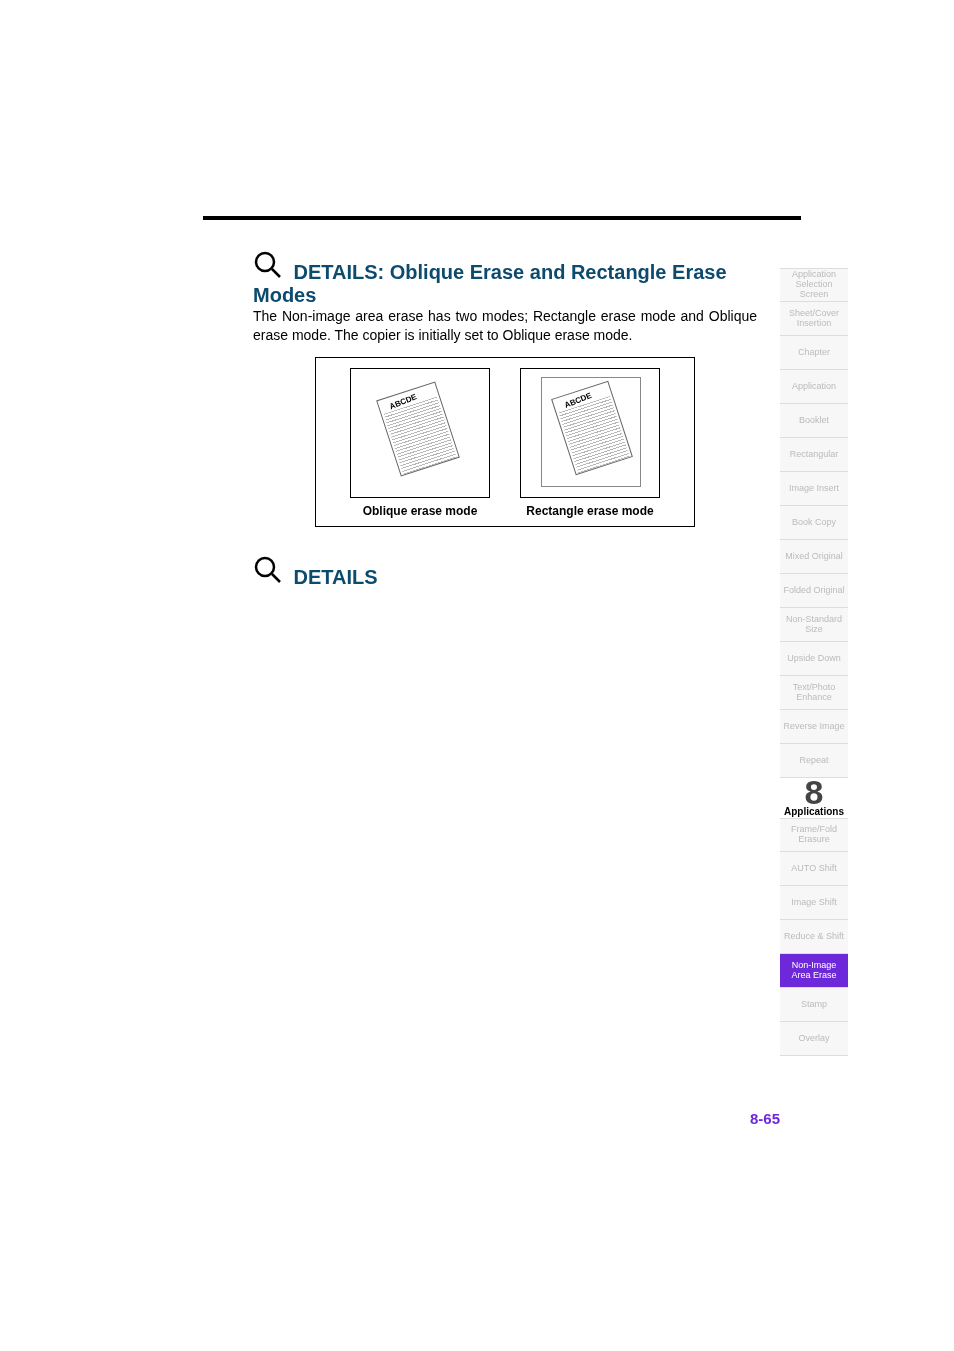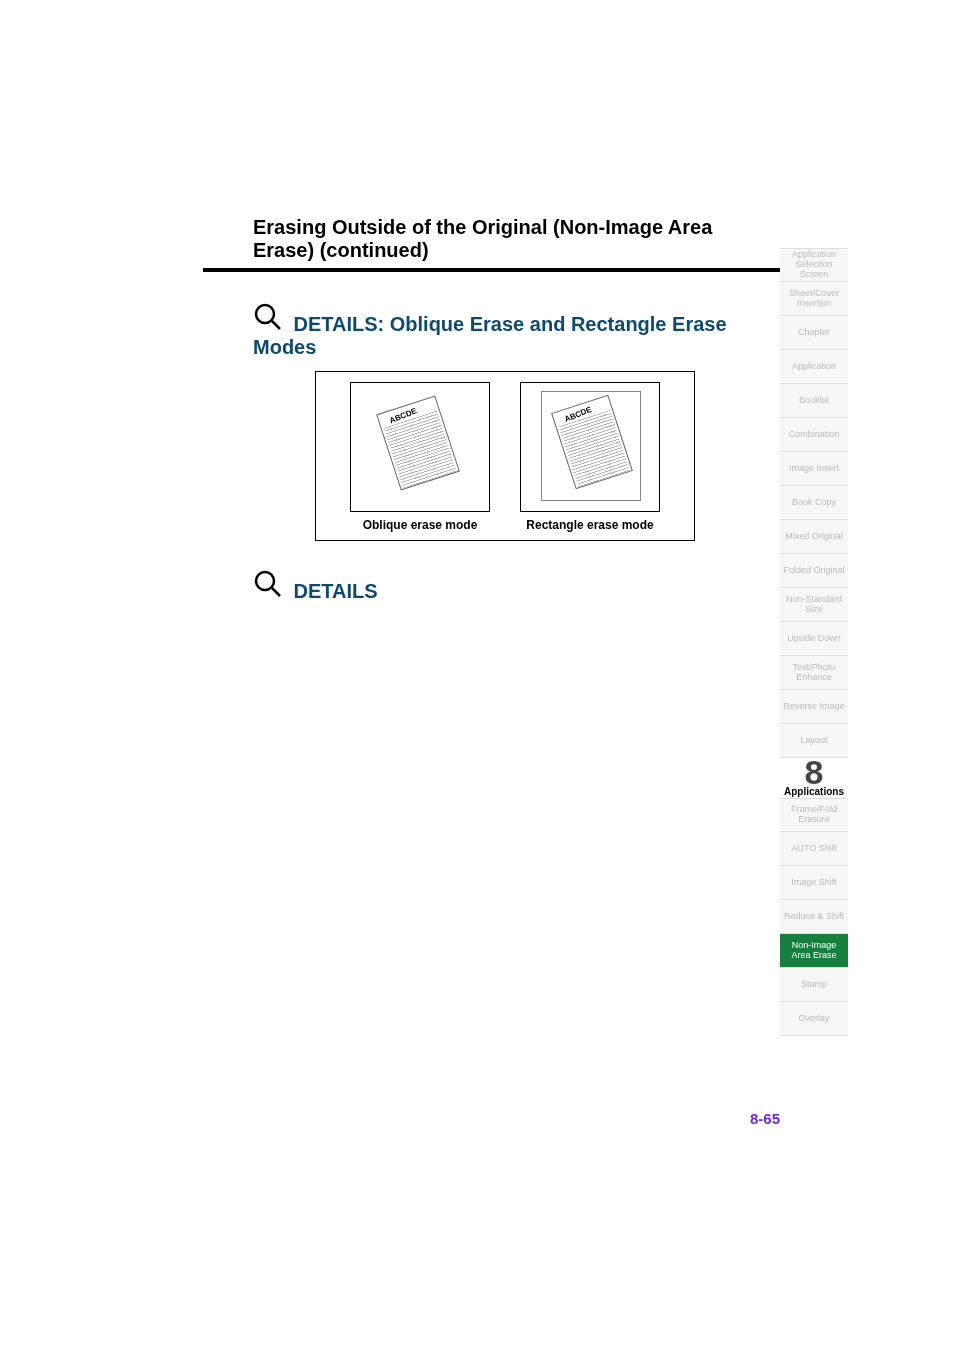--- a/index.html
+++ b/index.html
@@ -130,21 +130,21 @@
     position: absolute;
     inset: 14px 2px 0px 2px;
     background: repeating-linear-gradient(0deg, #888 0, #888 1px, transparent 1px, transparent 3px);
     opacity: 0.6;
   }
 
   
   .sidebar {
     position: absolute;
     left: 780px;
-    top: 248px;
+    top: 268px;
     width: 68px;
   }
   .side-item {
     width: 68px;
     height: 34px;
     border-bottom: 1px solid #ddd;
     display: flex;
     align-items: center;
     justify-content: center;
     text-align: center;
@@ -169,51 +169,51 @@
     color: #444;
     line-height: 0.8;
     margin-bottom: 0px;
   }
   .chapter-label {
     font-size: 10px;
     font-weight: bold;
     color: #000;
   }
   .side-item.current {
-    background: #15803d;
+    background: #6d28d9;
     color: #fff;
     font-size: 9px;
   }
 
   .page-num {
     position: absolute;
     left: 750px;
     top: 1110px;
     font-size: 15px;
     font-weight: bold;
     color: #6d28d9;
   }
 </style>
 </head>
 <body>
 
 <div class="page">
 
   <div class="content-area">
-    <div class="section-title">Erasing Outside of the Original (Non-Image Area Erase) (continued)</div>
     <div class="title-underline"></div>
 
     <div class="detail-block">
       <span class="magnifier-icon">
         <svg width="30" height="30" viewBox="0 0 30 30">
           <circle cx="12" cy="12" r="9" stroke="#000" stroke-width="2.5" fill="none"></circle>
           <line x1="19" y1="19" x2="27" y2="27" stroke="#000" stroke-width="2.5"></line>
         </svg>
       </span>
       <span class="detail-heading">DETAILS: Oblique Erase and Rectangle Erase Modes</span>
+      <div class="body-text">The Non-image area erase has two modes; Rectangle erase mode and Oblique erase mode. The copier is initially set to Oblique erase mode.</div>
     </div>
 
     <div class="figure-wrap">
       <div class="figure-box">
 
         <div class="erase-col">
           <div class="erase-outer">
             <div class="oblique-shape">
               <div class="rotated-page">
                 <div class="tiny-label">ABCDE</div>
@@ -250,30 +250,30 @@
       <span class="detail-heading">DETAILS</span>
     </div>
   </div>
 
   <div class="sidebar">
     <div class="side-item first">Application Selection Screen</div>
     <div class="side-item">Sheet/Cover Insertion</div>
     <div class="side-item">Chapter</div>
     <div class="side-item">Application</div>
     <div class="side-item">Booklet</div>
-    <div class="side-item">Combination</div>
+    <div class="side-item">Rectangular</div>
     <div class="side-item">Image Insert</div>
     <div class="side-item">Book Copy</div>
     <div class="side-item">Mixed Original</div>
     <div class="side-item">Folded Original</div>
     <div class="side-item">Non-Standard Size</div>
     <div class="side-item">Upside Down</div>
     <div class="side-item">Text/Photo Enhance</div>
     <div class="side-item">Reverse Image</div>
-    <div class="side-item">Layout</div>
+    <div class="side-item">Repeat</div>
 
     <div class="side-item active-chapter">
       <div class="chapter-num">8</div>
       <div class="chapter-label">Applications</div>
     </div>
 
     <div class="side-item first">Frame/Fold Erasure</div>
     <div class="side-item">AUTO Shift</div>
     <div class="side-item">Image Shift</div>
     <div class="side-item">Reduce &amp; Shift</div>

